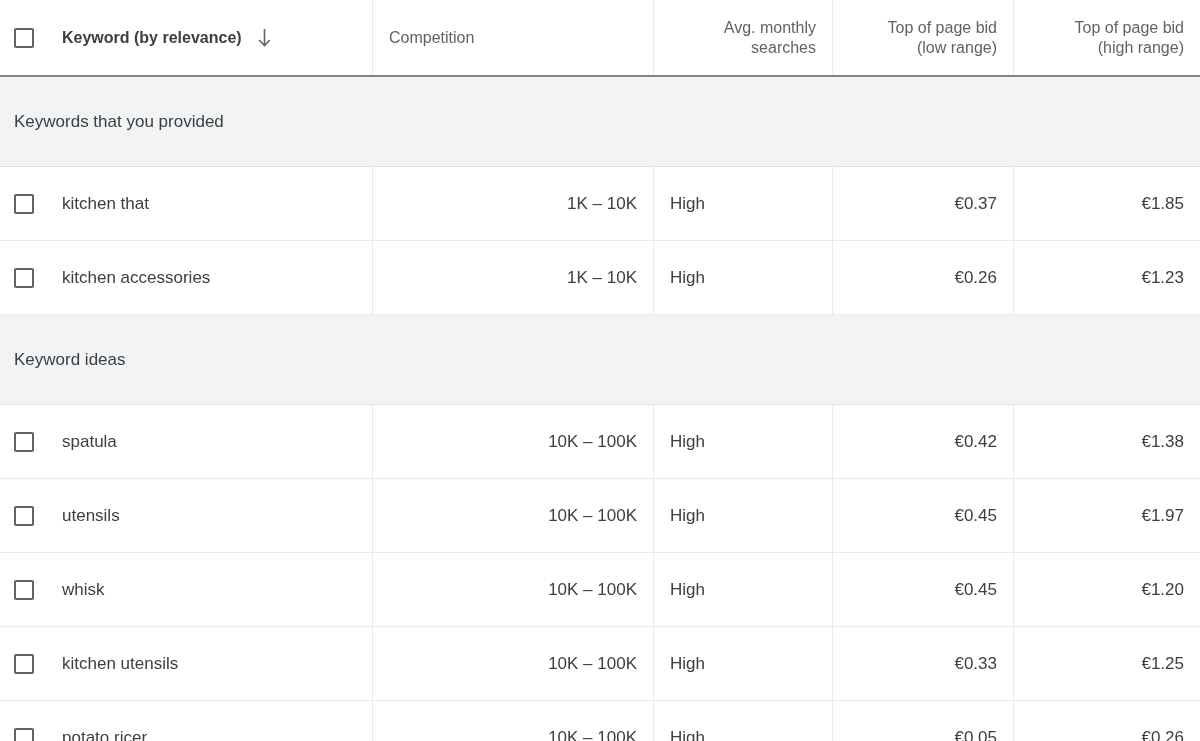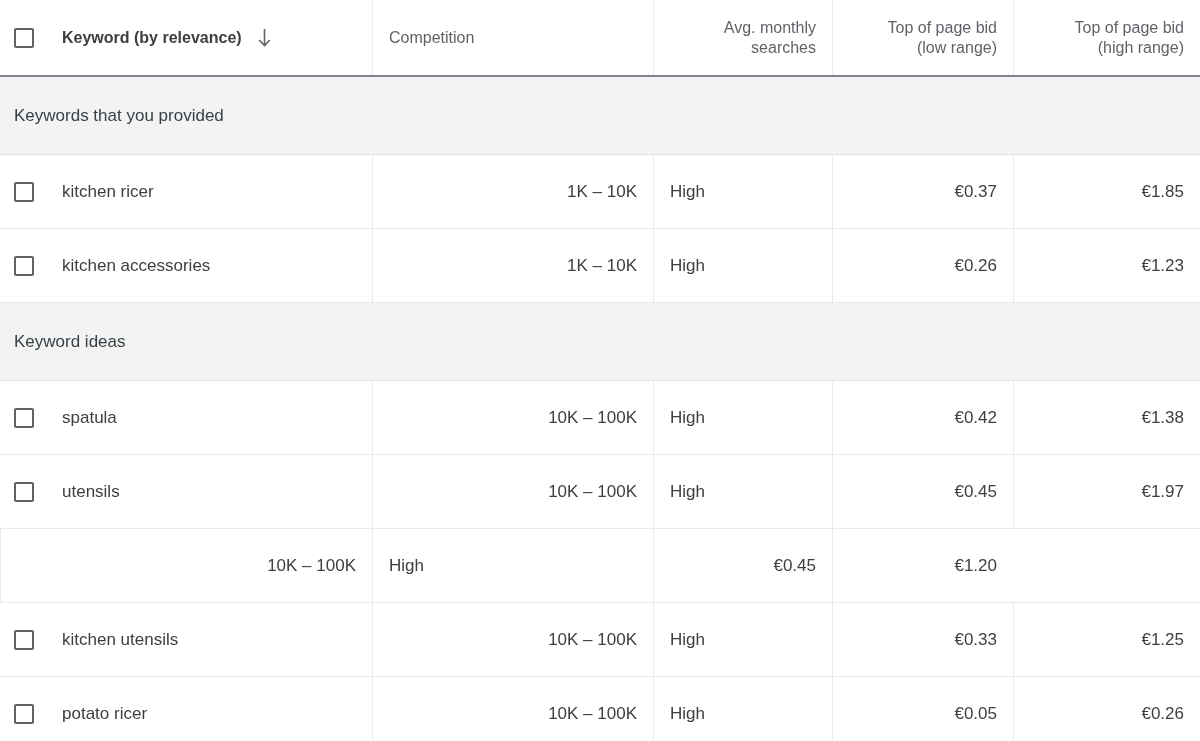--- a/index.html
+++ b/index.html
@@ -64,21 +64,21 @@
     height: 20px;
     border: 2px solid #5f6368;
     border-radius: 2px;
     background: #fff;
     flex: 0 0 auto;
     display: inline-block;
   }
 
   
   .section-row {
-    height: 78px;
+    height: 90px;
     background: #f1f3f4;
     display: flex;
     align-items: center;
     padding-left: 14px;
     border-bottom: 1px solid #e0e2e4;
     width: 1200px;
   }
   .section-row .section-label {
     font-size: 17px;
     color: #3c4043;
@@ -150,21 +150,21 @@
 
   </div>
 
   <div id="table-body">
       <div class="section-row">
         <span class="section-label">Keywords that you provided</span>
       </div>
       <div class="grid data-row">
         <div class="cell kw">
           <span class="cbox"></span>
-          <span class="kw-text">kitchen ricer</span>
+          <span class="kw-text">kitchen that</span>
         </div>
         <div class="cell right">
           <span>1K – 10K</span>
         </div>
         <div class="cell left">
           <span>High</span>
         </div>
         <div class="cell right">
           <span>€0.37</span>
         </div>
@@ -223,20 +223,24 @@
           <span>High</span>
         </div>
         <div class="cell right">
           <span>€0.45</span>
         </div>
         <div class="cell right">
           <span>€1.97</span>
         </div>
       </div>
       <div class="grid data-row">
+        <div class="cell kw">
+          <span class="cbox"></span>
+          <span class="kw-text">whisk</span>
+        </div>
         <div class="cell right">
           <span>10K – 100K</span>
         </div>
         <div class="cell left">
           <span>High</span>
         </div>
         <div class="cell right">
           <span>€0.45</span>
         </div>
         <div class="cell right">

